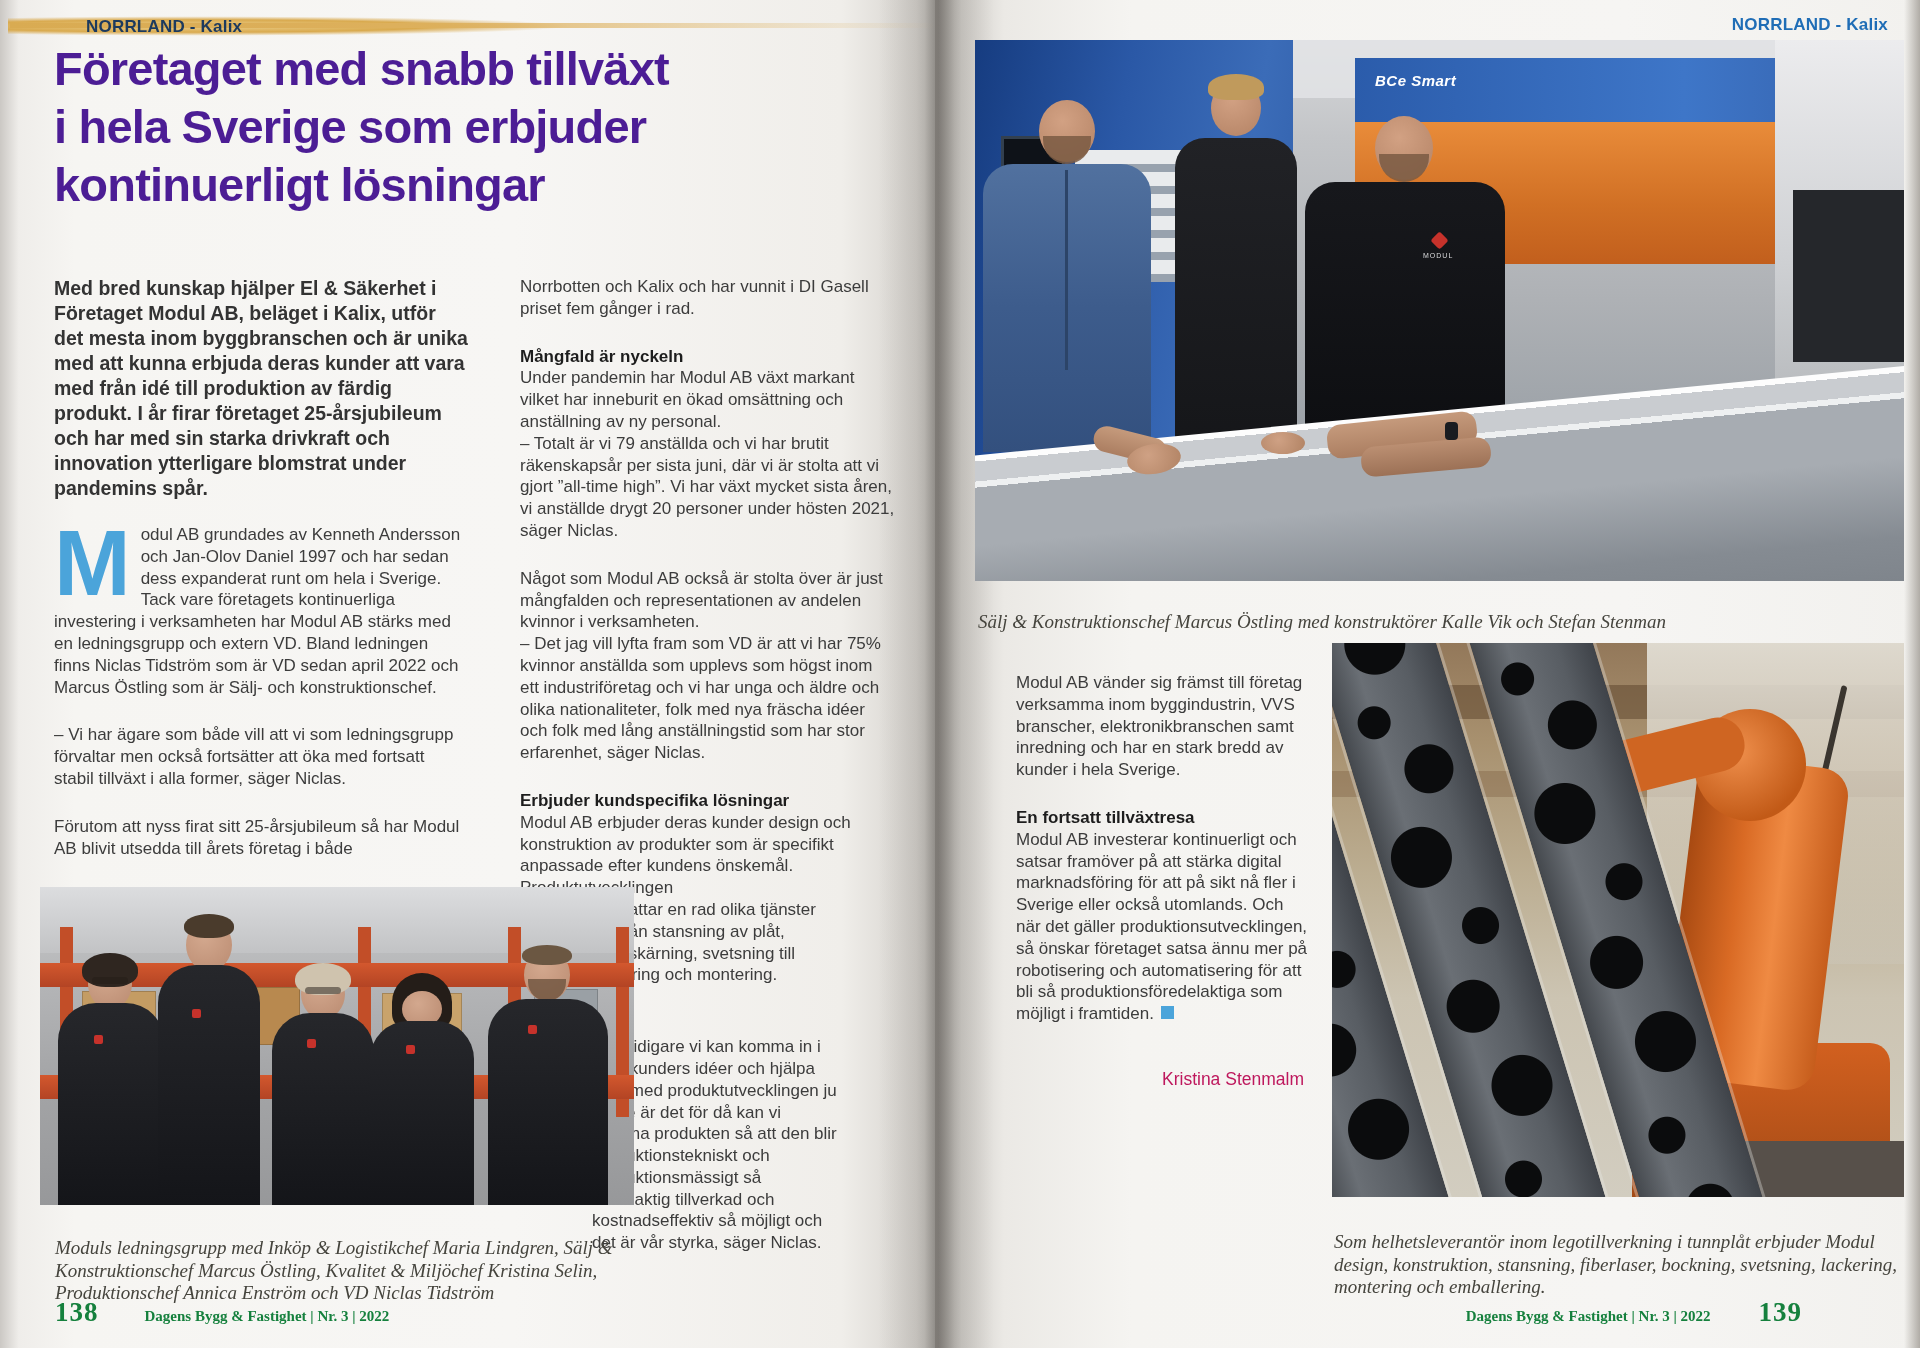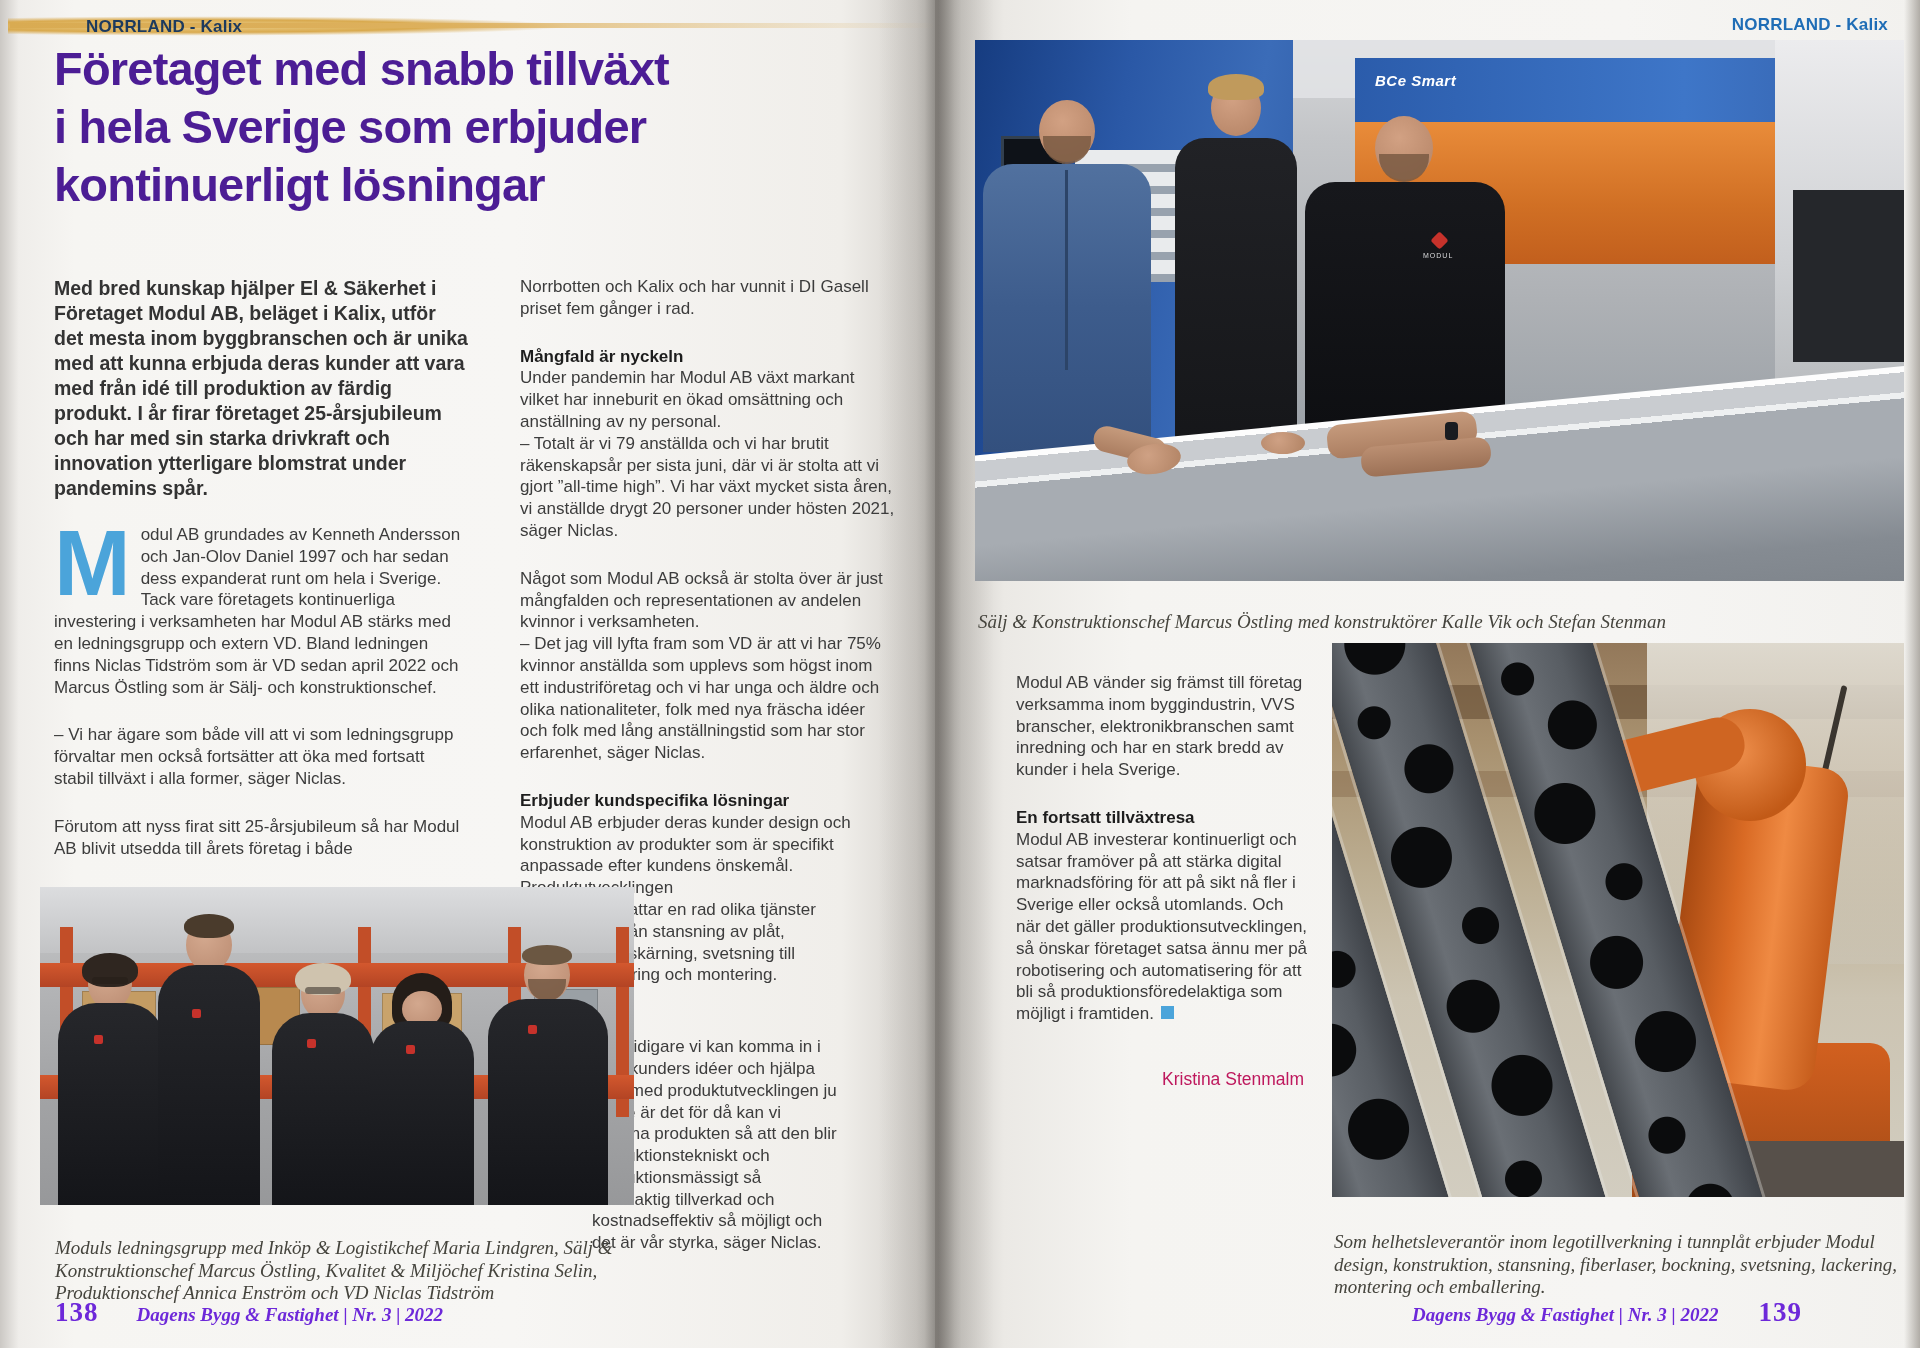--- a/index.html
+++ b/index.html
@@ -45,25 +45,25 @@
   .dropcap{float:left;font-size:92px;line-height:70px;font-weight:bold;color:#4ba4da;margin:4px 10px 0 0;}
   .endmark{display:inline-block;width:13px;height:13px;background:#4ba4da;margin-left:7px;}
   .byline{text-align:right;font-size:17.5px;color:#be185d;margin:44px 4px 0 0;}
 
   
   .caption{position:absolute;font-family:"Liberation Serif",serif;font-style:italic;
     font-size:19px;line-height:22.5px;color:#45443d;}
   .caption-left{left:55px;top:1218px;width:568px;}
   .caption-trio{left:978px;top:592px;width:920px;}
   .caption-robot{left:1334px;top:1212px;width:578px;}
-  .footer{position:absolute;display:flex;align-items:baseline;font-family:"Liberation Serif",serif;color:#6d28d9;}
+  .footer{position:absolute;display:flex;align-items:baseline;font-family:"Liberation Serif",serif;color:#15803d;gap:8px;}
   .footer-left{left:55px;top:1297px;}
   .footer-right{right:118px;top:1297px;}
   .pagenum{font-size:27px;font-weight:bold;letter-spacing:1px;}
-  .mag{font-size:19px;font-weight:bold;font-style:italic;}
+  .mag{font-size:15px;font-weight:bold;}
   .footer-left .mag{margin-left:38px;}
   .footer-right .pagenum{margin-left:40px;text-align:center;}
 
   
   .photo{position:absolute;overflow:hidden;background:#8b8d90;}
   .photo div{position:absolute;}
   .photo-team{left:40px;top:887px;width:594px;height:318px;}
   .photo-trio{left:975px;top:40px;width:929px;height:541px;}
   .photo-robot{left:1332px;top:643px;width:572px;height:554px;}
 

